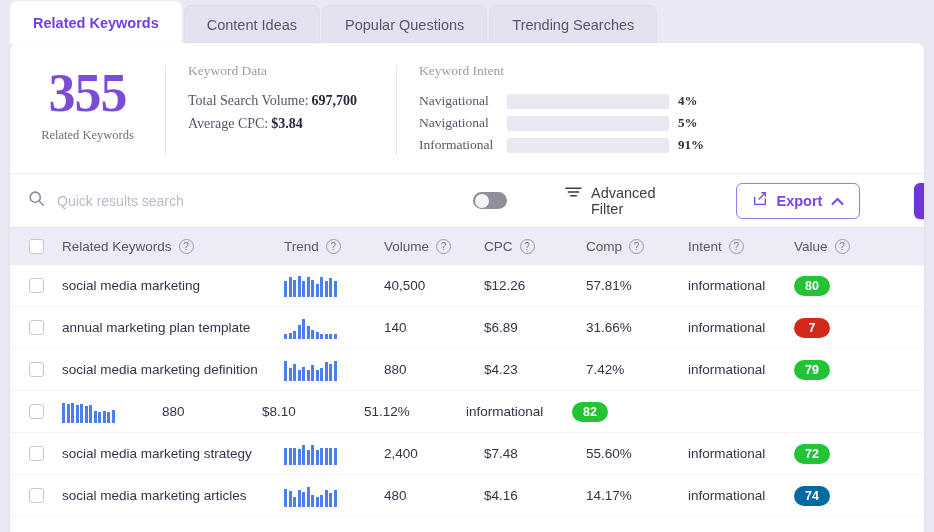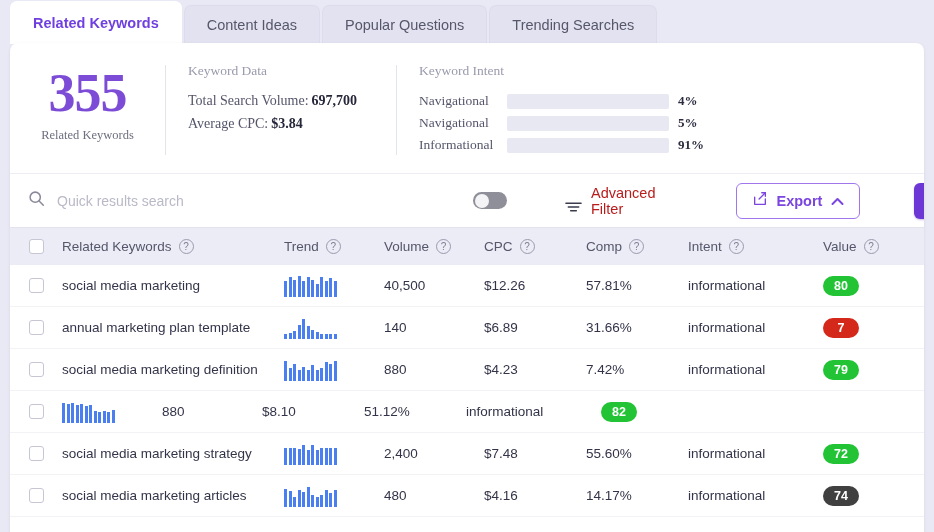--- a/index.html
+++ b/index.html
@@ -82,22 +82,22 @@
 
   .toggle {
     width: 34px; height: 17px; border-radius: 9px; background: #8f8f99;
     position: relative; flex: none;
   }
   .toggle .knob {
     position: absolute; left: 1.5px; top: 1.5px; width: 14px; height: 14px;
     border-radius: 50%; background: #f4f4f6;
   }
   .adv-filter {
-    display: flex; align-items: flex-end; gap: 9px; margin-left: 18px;
-    font-size: 14.5px; color: #b91c1c;
+    display: flex; align-items: flex-start; gap: 9px; margin-left: 18px;
+    font-size: 14.5px; color: #404040;
   }
 
   .spacer { flex: 1; }
 
   .btn {
     display: flex; align-items: center; gap: 9px; height: 36px;
     border-radius: 6px; font-size: 14.5px; cursor: pointer; white-space: nowrap;
   }
   .btn-export {
     border: 1px solid #a076ef; color: #7b45e0; background: #fff;
@@ -118,21 +118,21 @@
     display: flex; align-items: center; min-height: 42px;
     border-bottom: 1px solid #f2f2f7; font-size: 13.5px; color: #333449;
   }
   .c-check { width: 52px; display: flex; justify-content: center; flex: none; }
   .c-kw    { width: 222px; flex: none; padding-right: 8px; }
   .c-trend { width: 100px; flex: none; display: flex; align-items: center; }
   .c-vol   { width: 100px; flex: none; }
   .c-cpc   { width: 102px; flex: none; }
   .c-comp  { width: 102px; flex: none; }
   .c-int   { width: 106px; flex: none; }
-  .c-val   { width: 92px; flex: none; margin-left: 29px; }
+  .c-val   { width: 92px; flex: none; }
   .hd { display: flex; align-items: center; gap: 7px; }
 
   .chk {
     width: 15px; height: 15px; border: 1.5px solid #c6c6d4;
     border-radius: 3px; background: #fff;
   }
   .help {
     width: 15px; height: 15px; border-radius: 50%; border: 1px solid #9a9aae;
     color: #7c7c92; font-size: 10px; line-height: 13px; text-align: center;
     flex: none;
@@ -453,18 +453,18 @@
               <i style="height:12px"></i>
               <i style="height:17px"></i>
               <i style="height:14px"></i>
               <i style="height:17px"></i>
             </span>
           </div>
     <div class="c-vol">480</div>
     <div class="c-cpc">$4.16</div>
     <div class="c-comp">14.17%</div>
     <div class="c-int">informational</div>
-    <div class="c-val"><span class="badge" style="background:#404040">74</span></div>
+    <div class="c-val"><span class="badge" style="background:#0369a1">74</span></div>
   </div>
       </div>
 
   </div>
 </div>
 
 </body></html>

